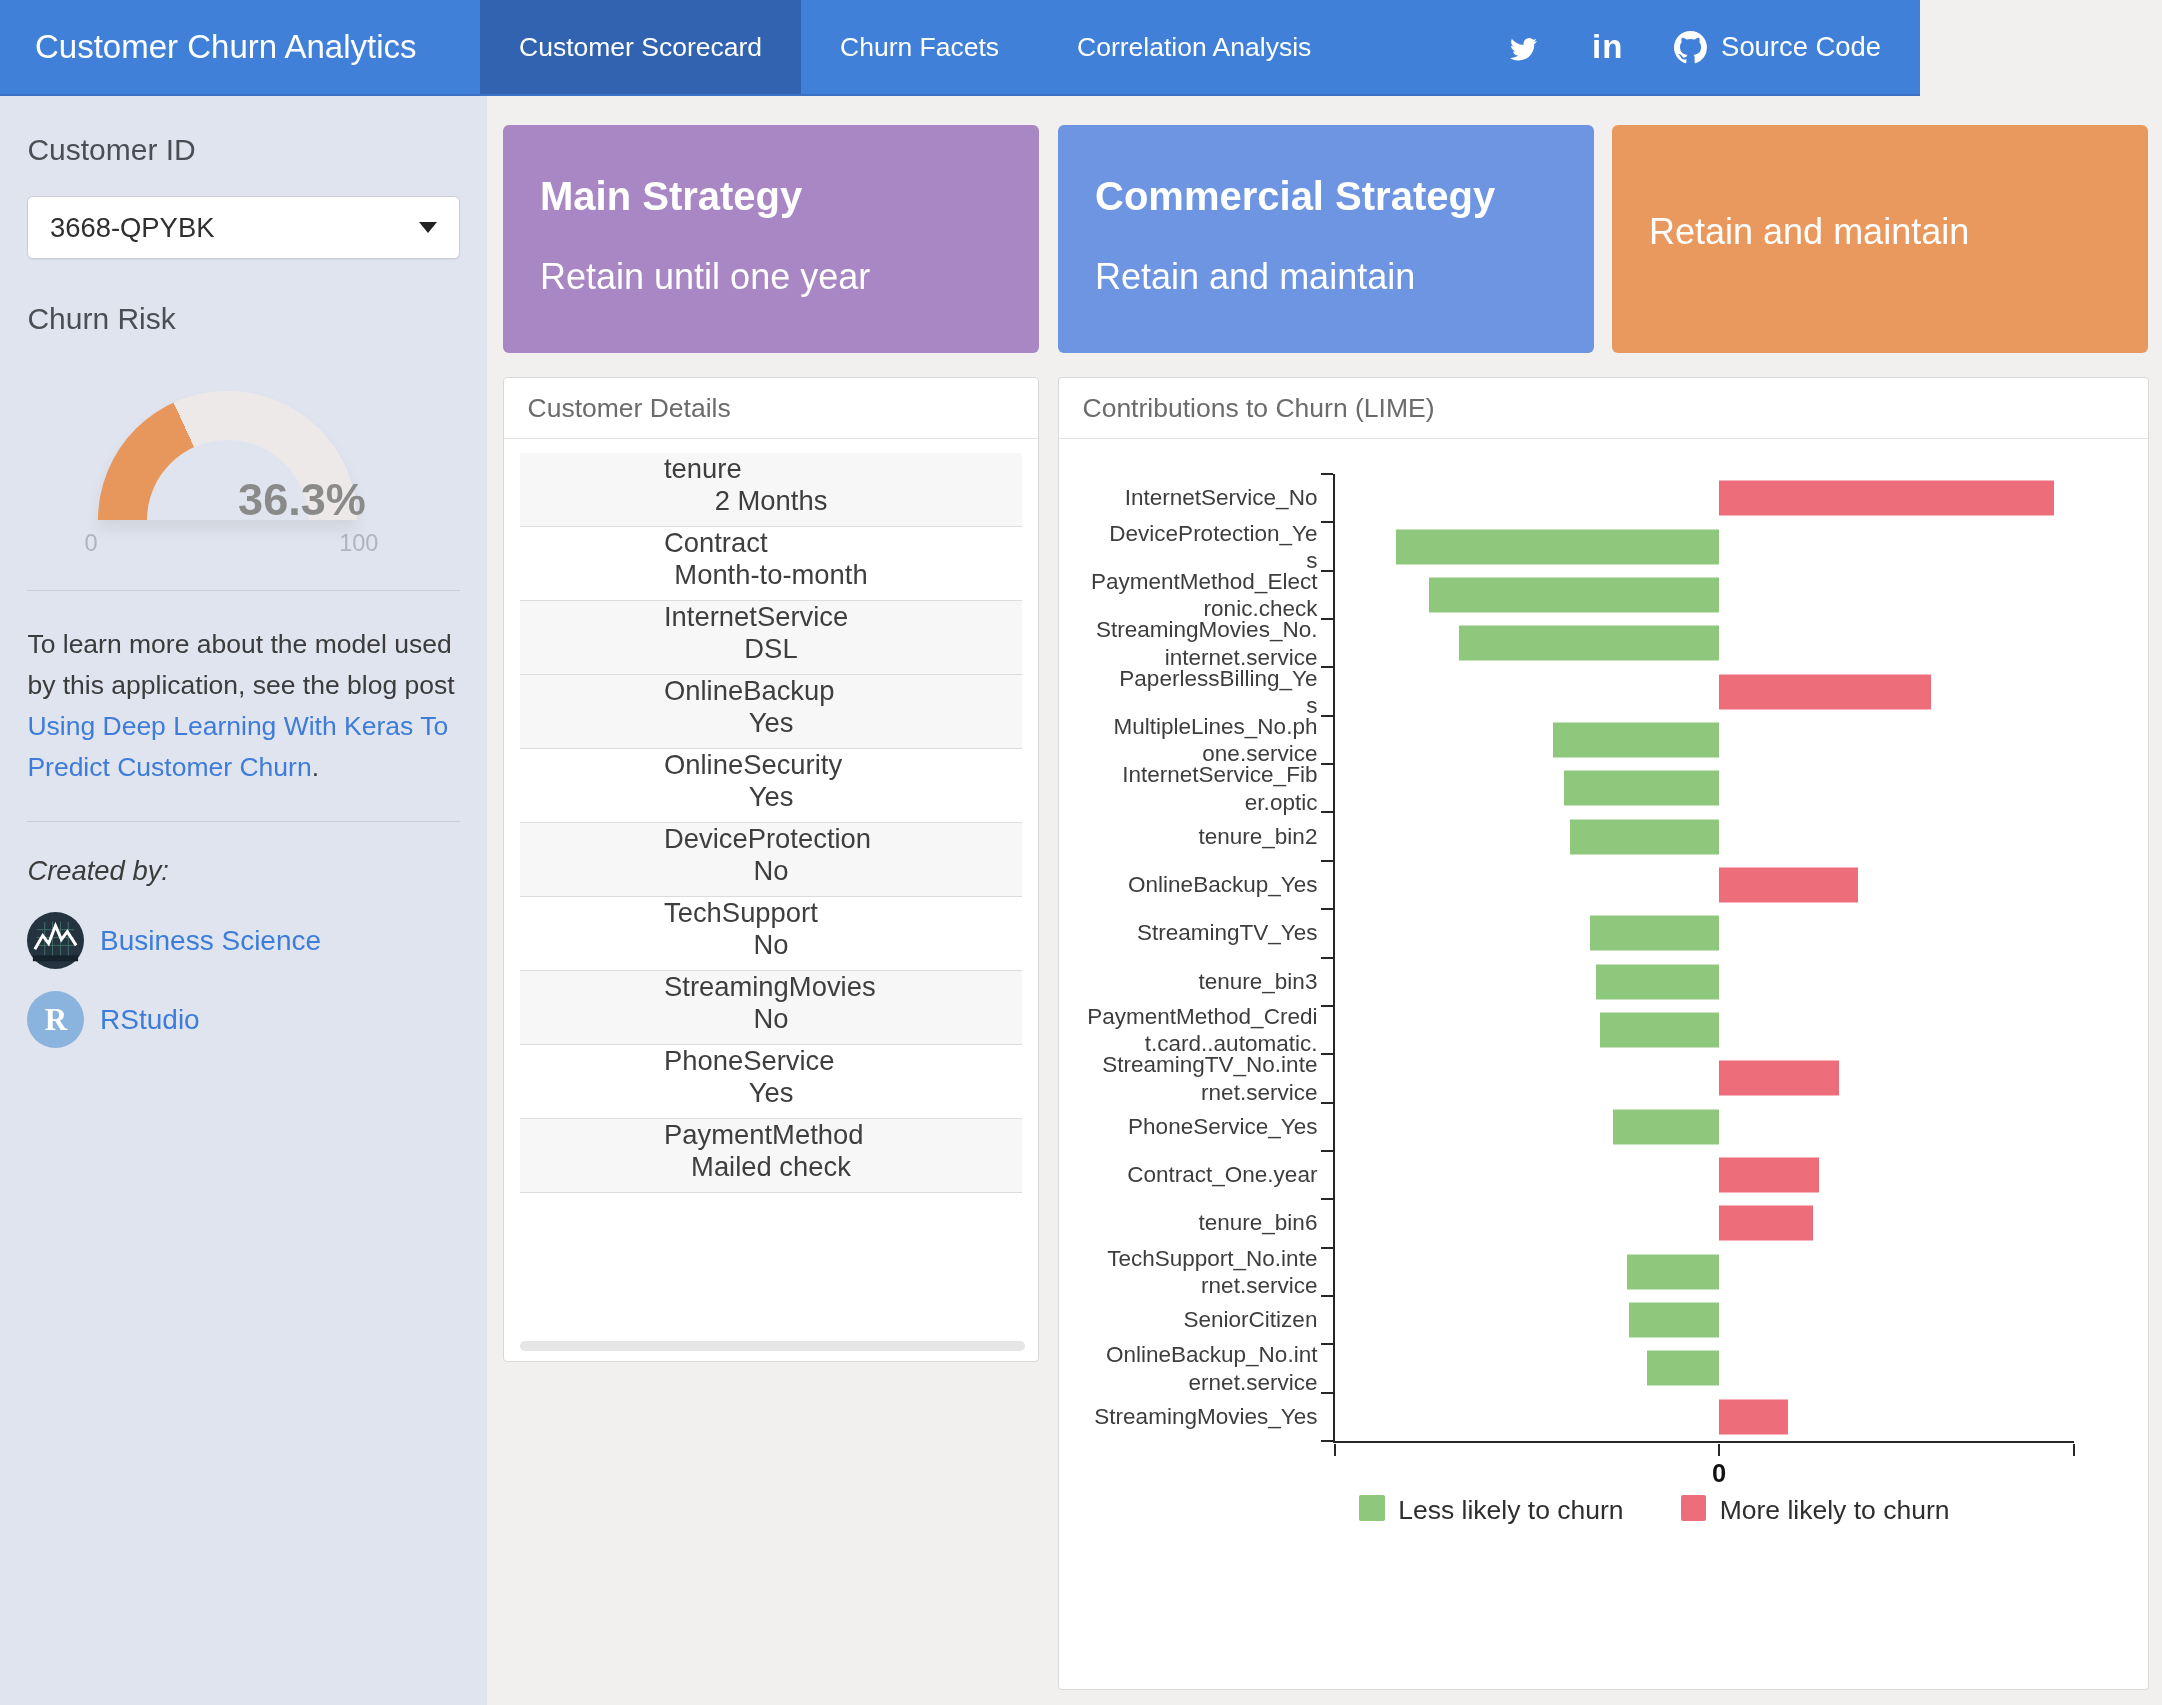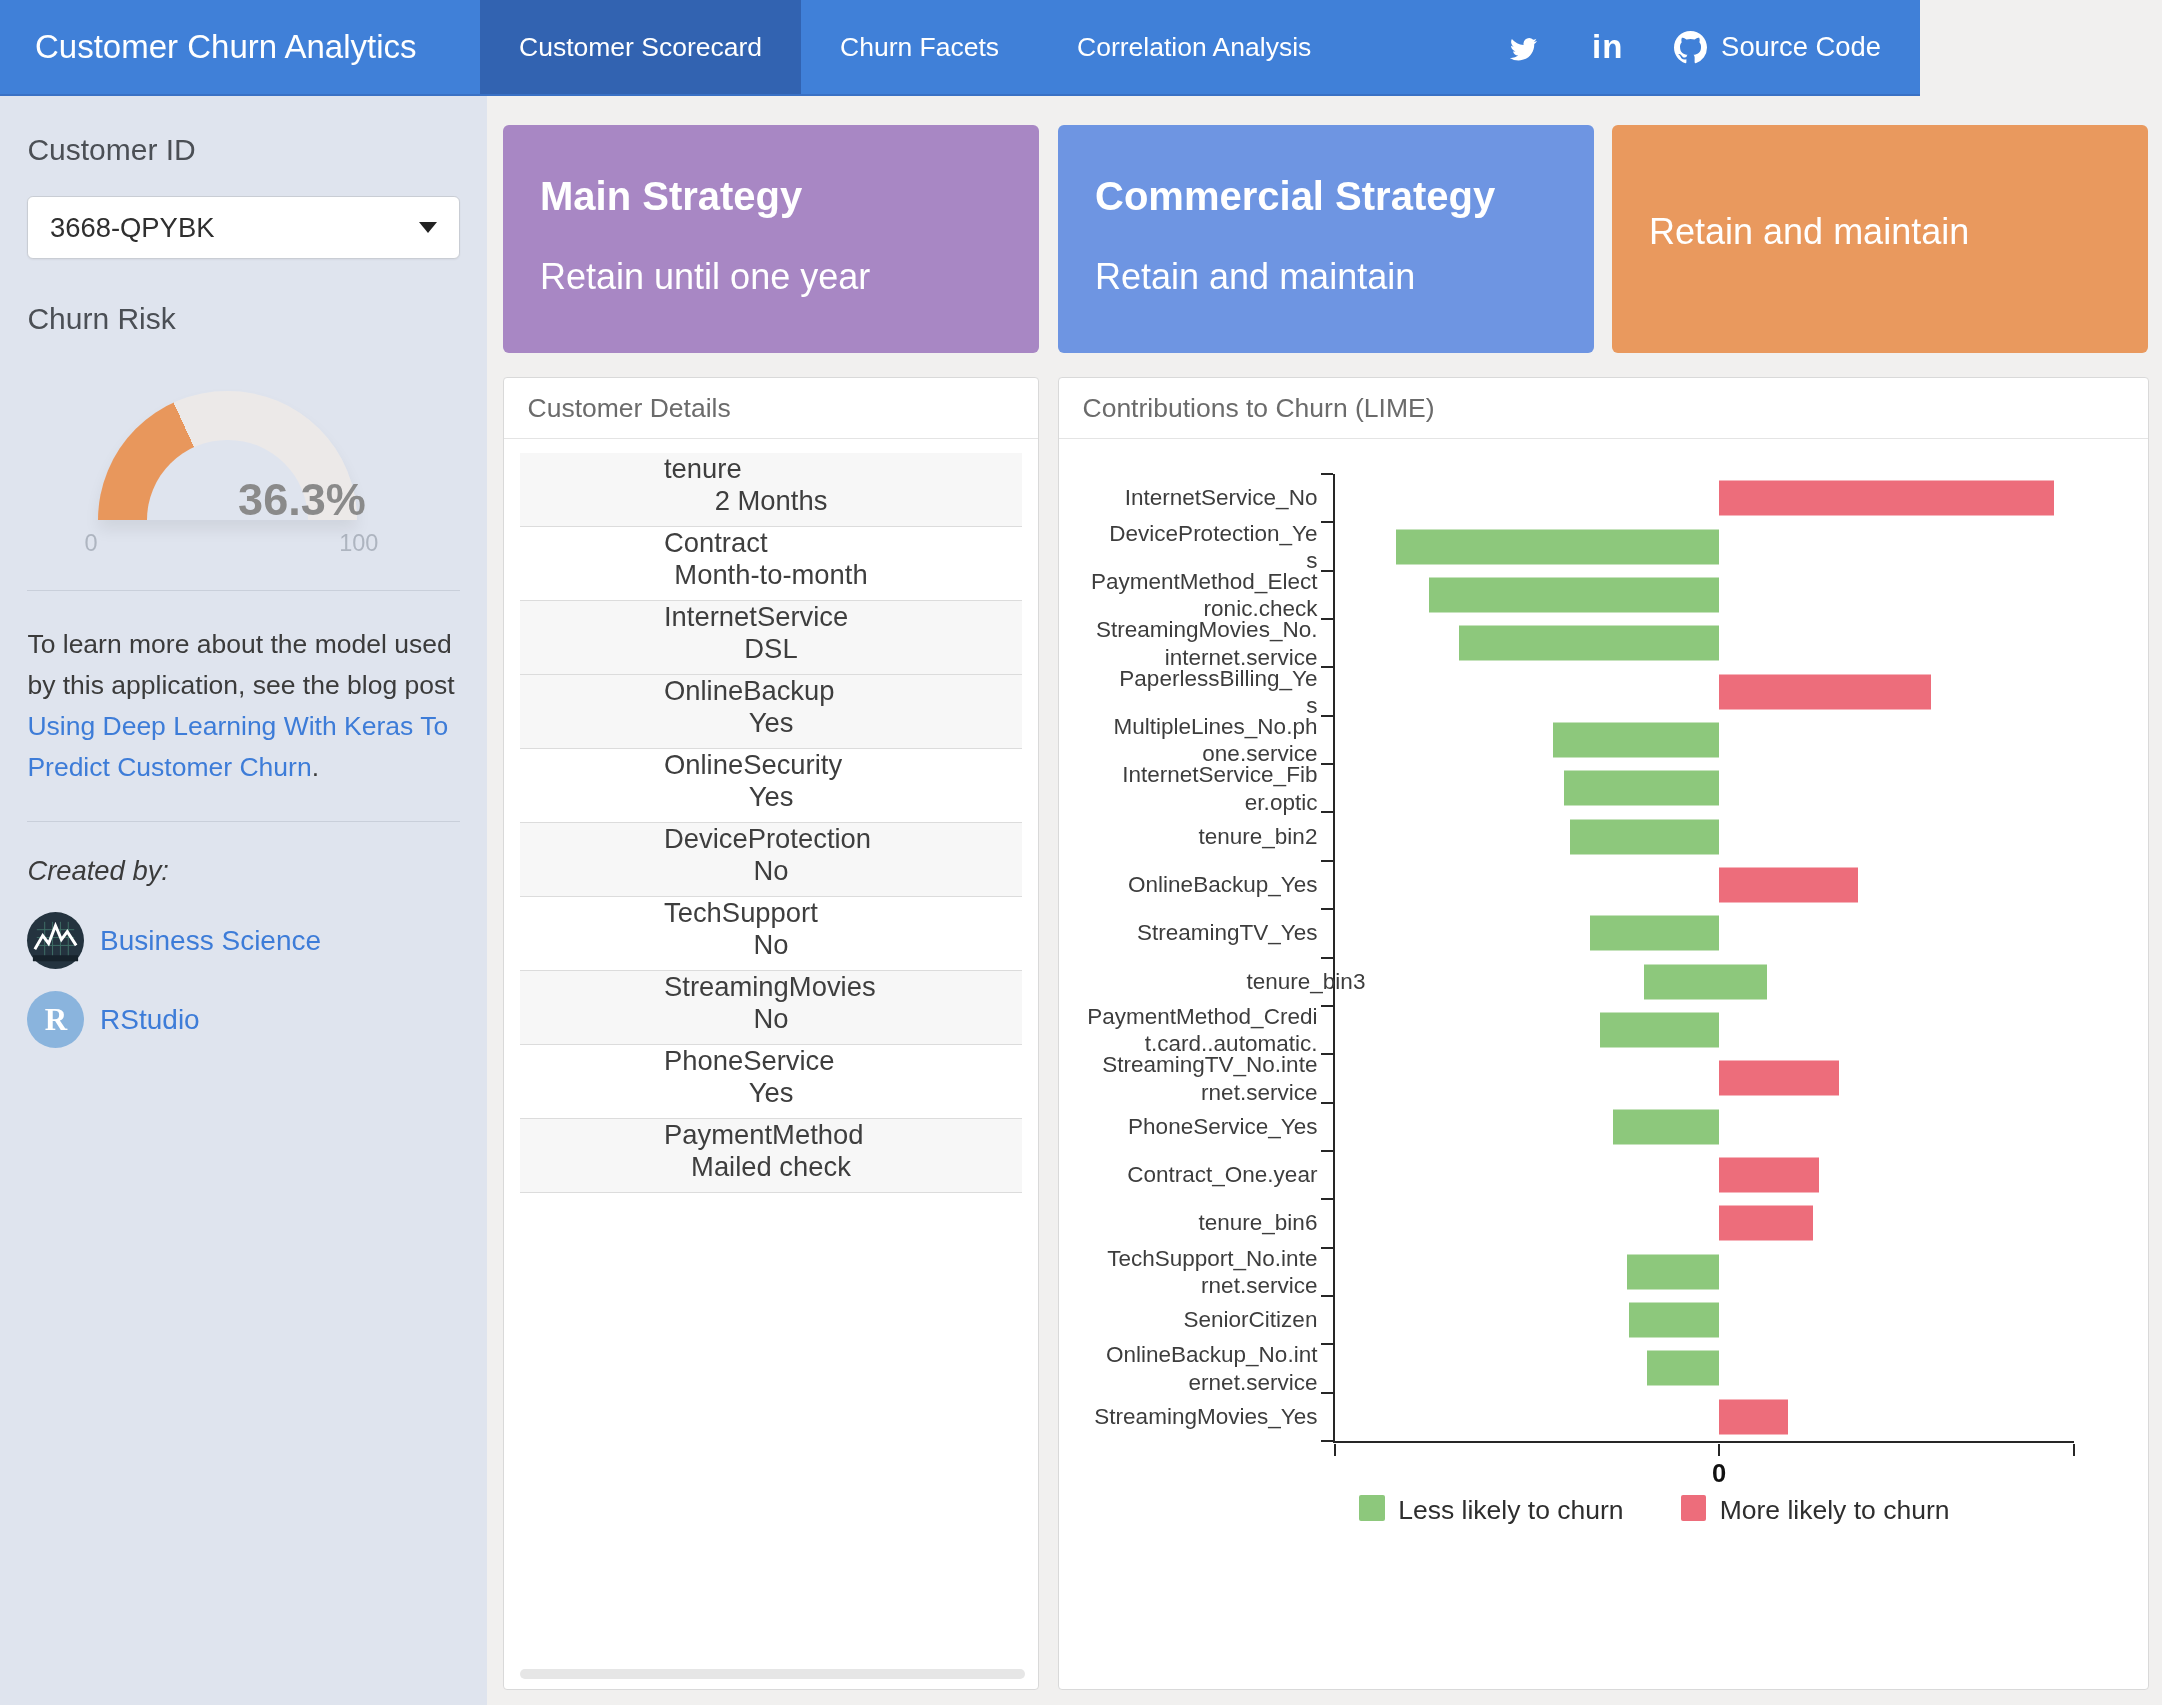--- a/index.html
+++ b/index.html
@@ -57,21 +57,21 @@
   .strategy { position:absolute; top:125px; width:536px; height:228px; border-radius:5.9px;
               color:#fff; padding:49px 0 0 37px; }
   .strategy .s-title { font-size:40px; font-weight:bold; }
   .strategy .s-sub { font-size:36px; margin-top:37px; }
 
   
   .panel { position:absolute; top:377px; background:#fff; border:1px solid #d9d9d9;
            border-radius:3.9px; }
   .panel-head { height:61px; display:flex; align-items:center; padding:0 23.5px;
                 font-size:26.5px; color:#6b6b6b; border-bottom:1px solid #e4e4e4; }
-  #details-panel { left:503px; width:536px; height:1313px; }
+  #details-panel { left:503px; width:536px; height:985px; }
   #chart-panel { left:1058px; width:1091px; height:1313px; }
 
   
   .dtable { margin:13.7px 15.7px 0 15.7px; }
   .trow { display:flex; height:74px; align-items:center; font-size:27.4px; color:#3e3e3e;
           border-bottom:1px solid #dcdcdc;flex-direction:column; }
   .trow.stripe { background:#f7f7f7; }
   .trow .tkey { width:265px; padding-left:25.5px; }
   .trow .tval { flex:1; }
   .hscroll { position:absolute; bottom:9.8px; left:15.7px; width:505px; height:9.8px;
@@ -285,21 +285,21 @@
           <div>OnlineBackup_Yes</div>
         </div>
         <div class="bar" style="width: 18.8329%; left: 51.9894%; background: rgb(237, 109, 123);"></div>
       </div>
       <div class="prow" style="top: 45%; height: 5%;">
         <div class="ylabel">
           <div>StreamingTV_Yes</div>
         </div>
         <div class="bar" style="width: 17.5066%; right: 48.0106%; background: rgb(141, 200, 124);"></div>
       </div>
-      <div class="prow" style="top: 50%; height: 5%; margin-left: 48px;">
+      <div class="prow" style="top: 50%; height: 5%;">
         <div class="ylabel">
           <div>tenure_bin3</div>
         </div>
         <div class="bar" style="width: 16.7109%; right: 48.0106%; background: rgb(141, 200, 124);"></div>
       </div>
       <div class="prow" style="top: 55%; height: 5%;">
         <div class="ylabel">
           <div>PaymentMethod_Credi</div>
           <div>t.card..automatic.</div>
         </div>

